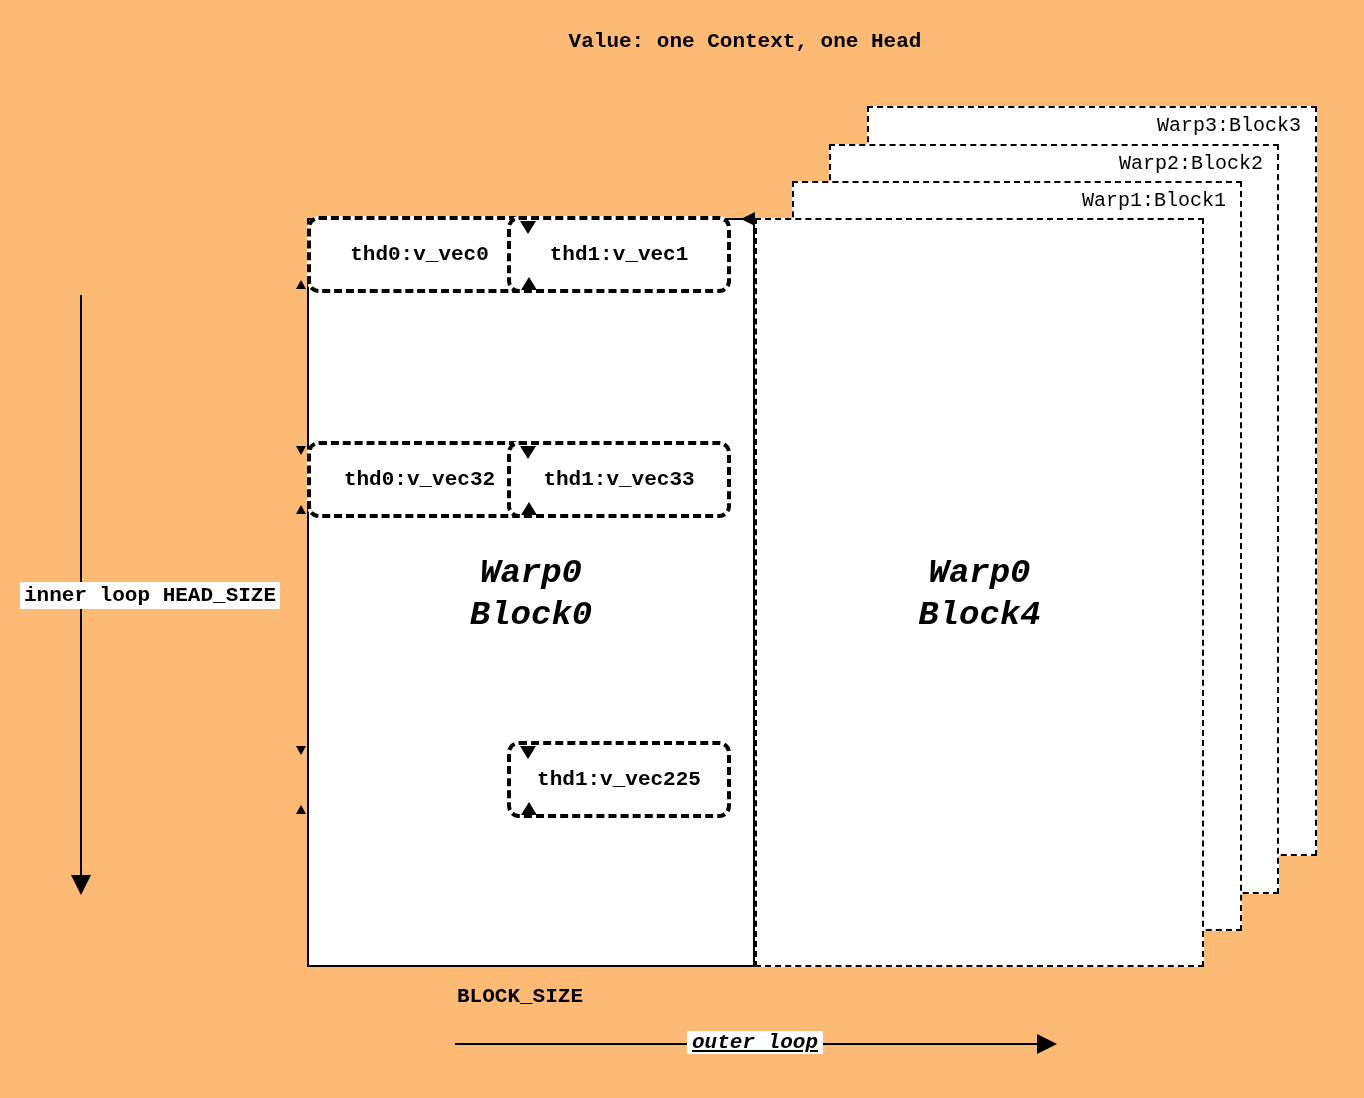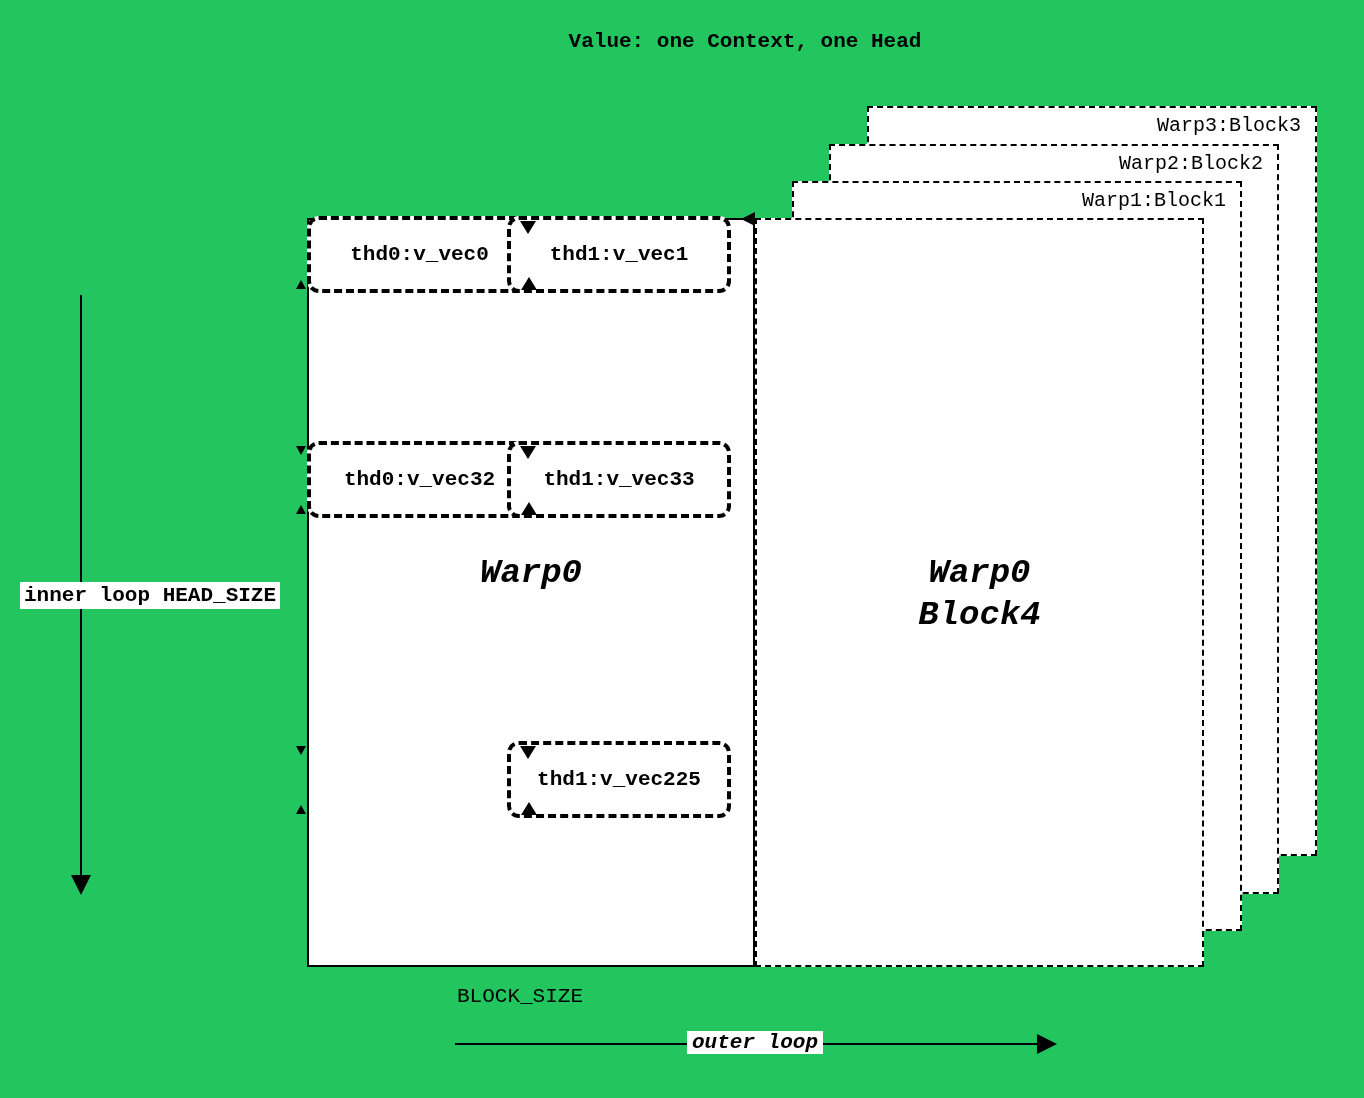--- a/index.html
+++ b/index.html
@@ -1,21 +1,21 @@
 <!DOCTYPE html>
 <html><head>
 <meta charset="utf-8">
 <style>
   * { margin: 0; padding: 0; box-sizing: border-box; }
   html, body { background: #ffffff; }
   .stage {
     position: relative;
     width: 1364px;
     height: 1098px;
-    background: #22c55e;
+    background: #fdba74;
     font-family: "Liberation Mono", "DejaVu Sans Mono", monospace;
     color: #000;
     overflow: hidden;
   }
   .abs { position: absolute; }
 
   .title {
     top: 30px; left: 745px; transform: translateX(-50%);
     font-size: 21px; font-weight: bold; white-space: nowrap;
   }
@@ -75,26 +75,26 @@
     border-top: 10px solid transparent; border-bottom: 10px solid transparent;
     border-left: 20px solid #000;
   }
   .side-label {
     left: 20px; top: 582px; font-size: 21px; font-weight: bold;
     background: #ffffff; padding: 2px 4px; white-space: nowrap;
   }
   .side-label .it { }
   .block-size-label {
     left: 520px; top: 985px; transform: translateX(-50%);
-    font-size: 21px; font-weight: normal; white-space: nowrap;
+    font-size: 21px; font-weight: bold; white-space: nowrap;
   }
   .outer-loop-label {
     left: 755px; top: 1031px; transform: translateX(-50%);
     font-size: 21px; font-weight: bold; font-style: italic;
-    background: #ffffff; padding: 0 5px; white-space: nowrap;
+    background: #ffffff; padding: 0 5px; white-space: nowrap; text-decoration: underline;
   }
 
   
   .tri { width: 0; height: 0; }
   .tri-down  { border-left: 8px solid transparent; border-right: 8px solid transparent; border-top: 13px solid #000; }
   .tri-up    { border-left: 8px solid transparent; border-right: 8px solid transparent; border-bottom: 13px solid #000; }
   .tri-up-sm   { border-left: 5px solid transparent; border-right: 5px solid transparent; border-bottom: 9px solid #000; }
   .tri-down-sm { border-left: 5px solid transparent; border-right: 5px solid transparent; border-top: 9px solid #000; }
   .tri-left  { border-top: 7px solid transparent; border-bottom: 7px solid transparent; border-right: 14px solid #000; }
 </style>
@@ -113,20 +113,21 @@
   </div>
   <div class="abs stackbox box-warp1">
     <div class="corner-label">Warp1:Block1</div>
   </div>
   <div class="abs stackbox box-block4"></div>
 
   <div class="abs mainbox"></div>
 
   <div class="abs biglabel in-main">
     <div>Warp0</div>
+    <div>Block0</div>
   </div>
   <div class="abs biglabel in-block4">
     <div>Warp0</div>
     <div>Block4</div>
   </div>
 
   <div class="abs thdbox col-a row-0">thd0:v_vec0</div>
   <div class="abs thdbox col-b row-0">thd1:v_vec1</div>
   <div class="abs thdbox col-a row-1">thd0:v_vec32</div>
   <div class="abs thdbox col-b row-1">thd1:v_vec33</div>

